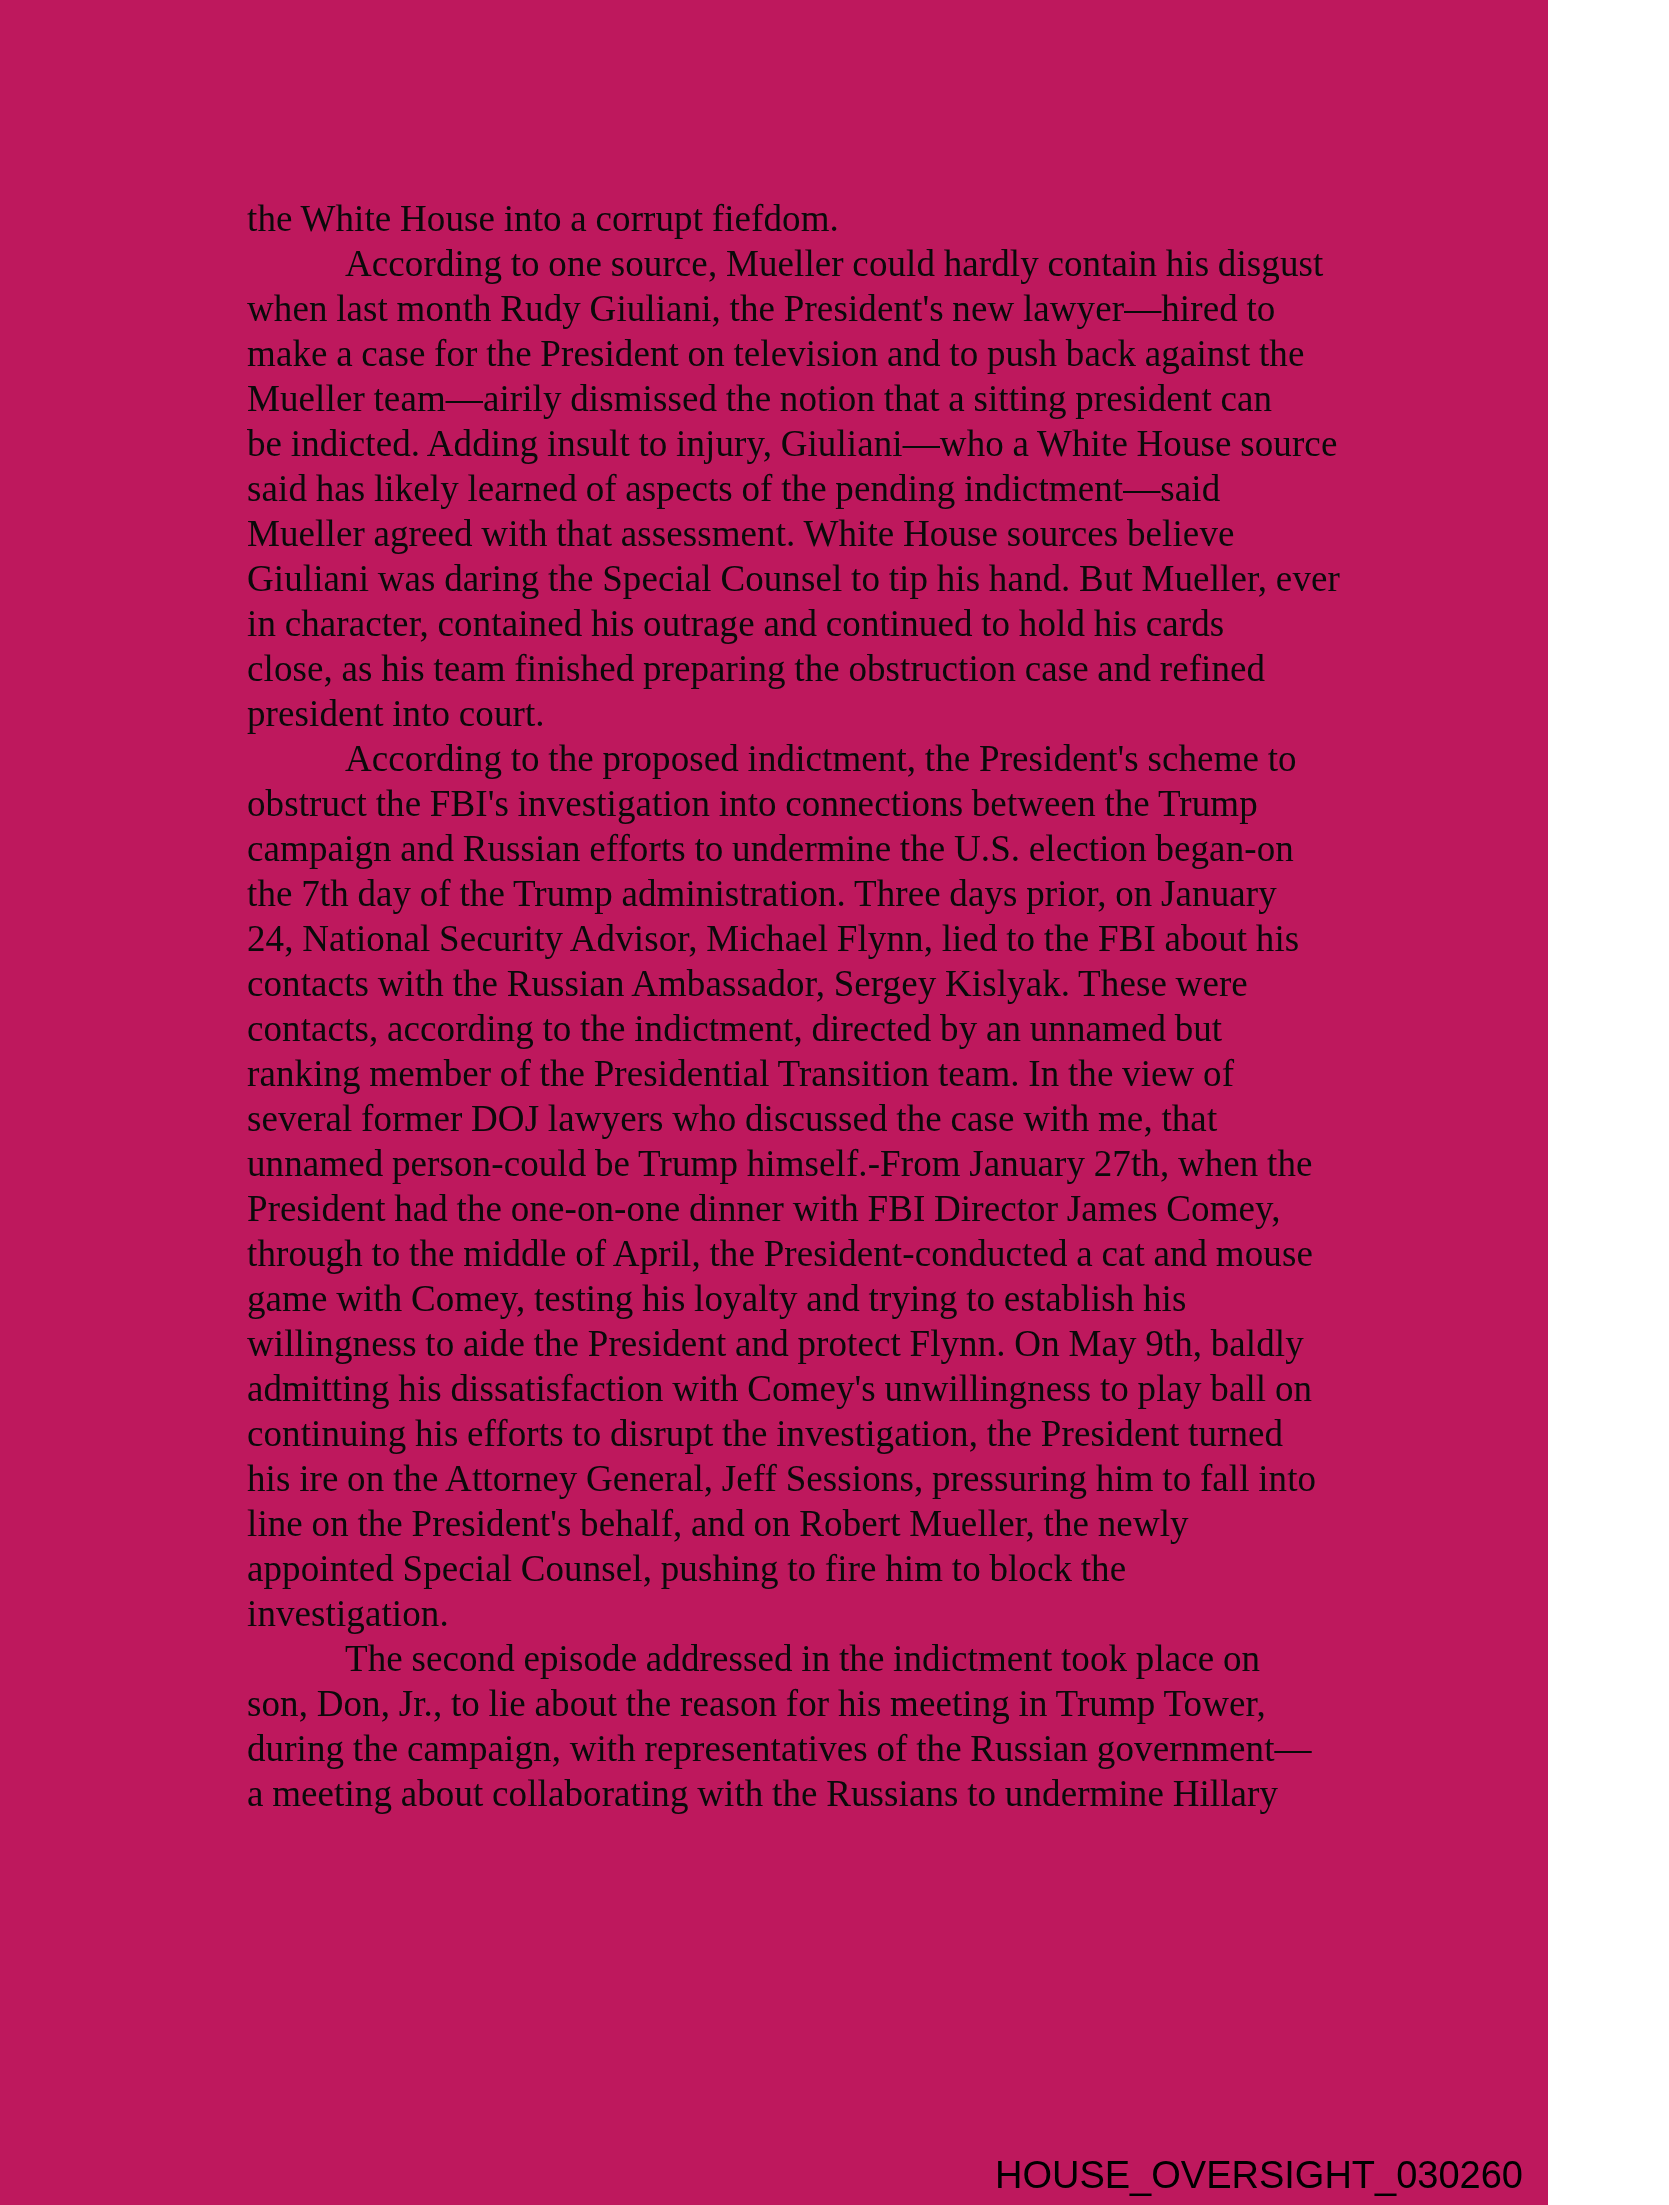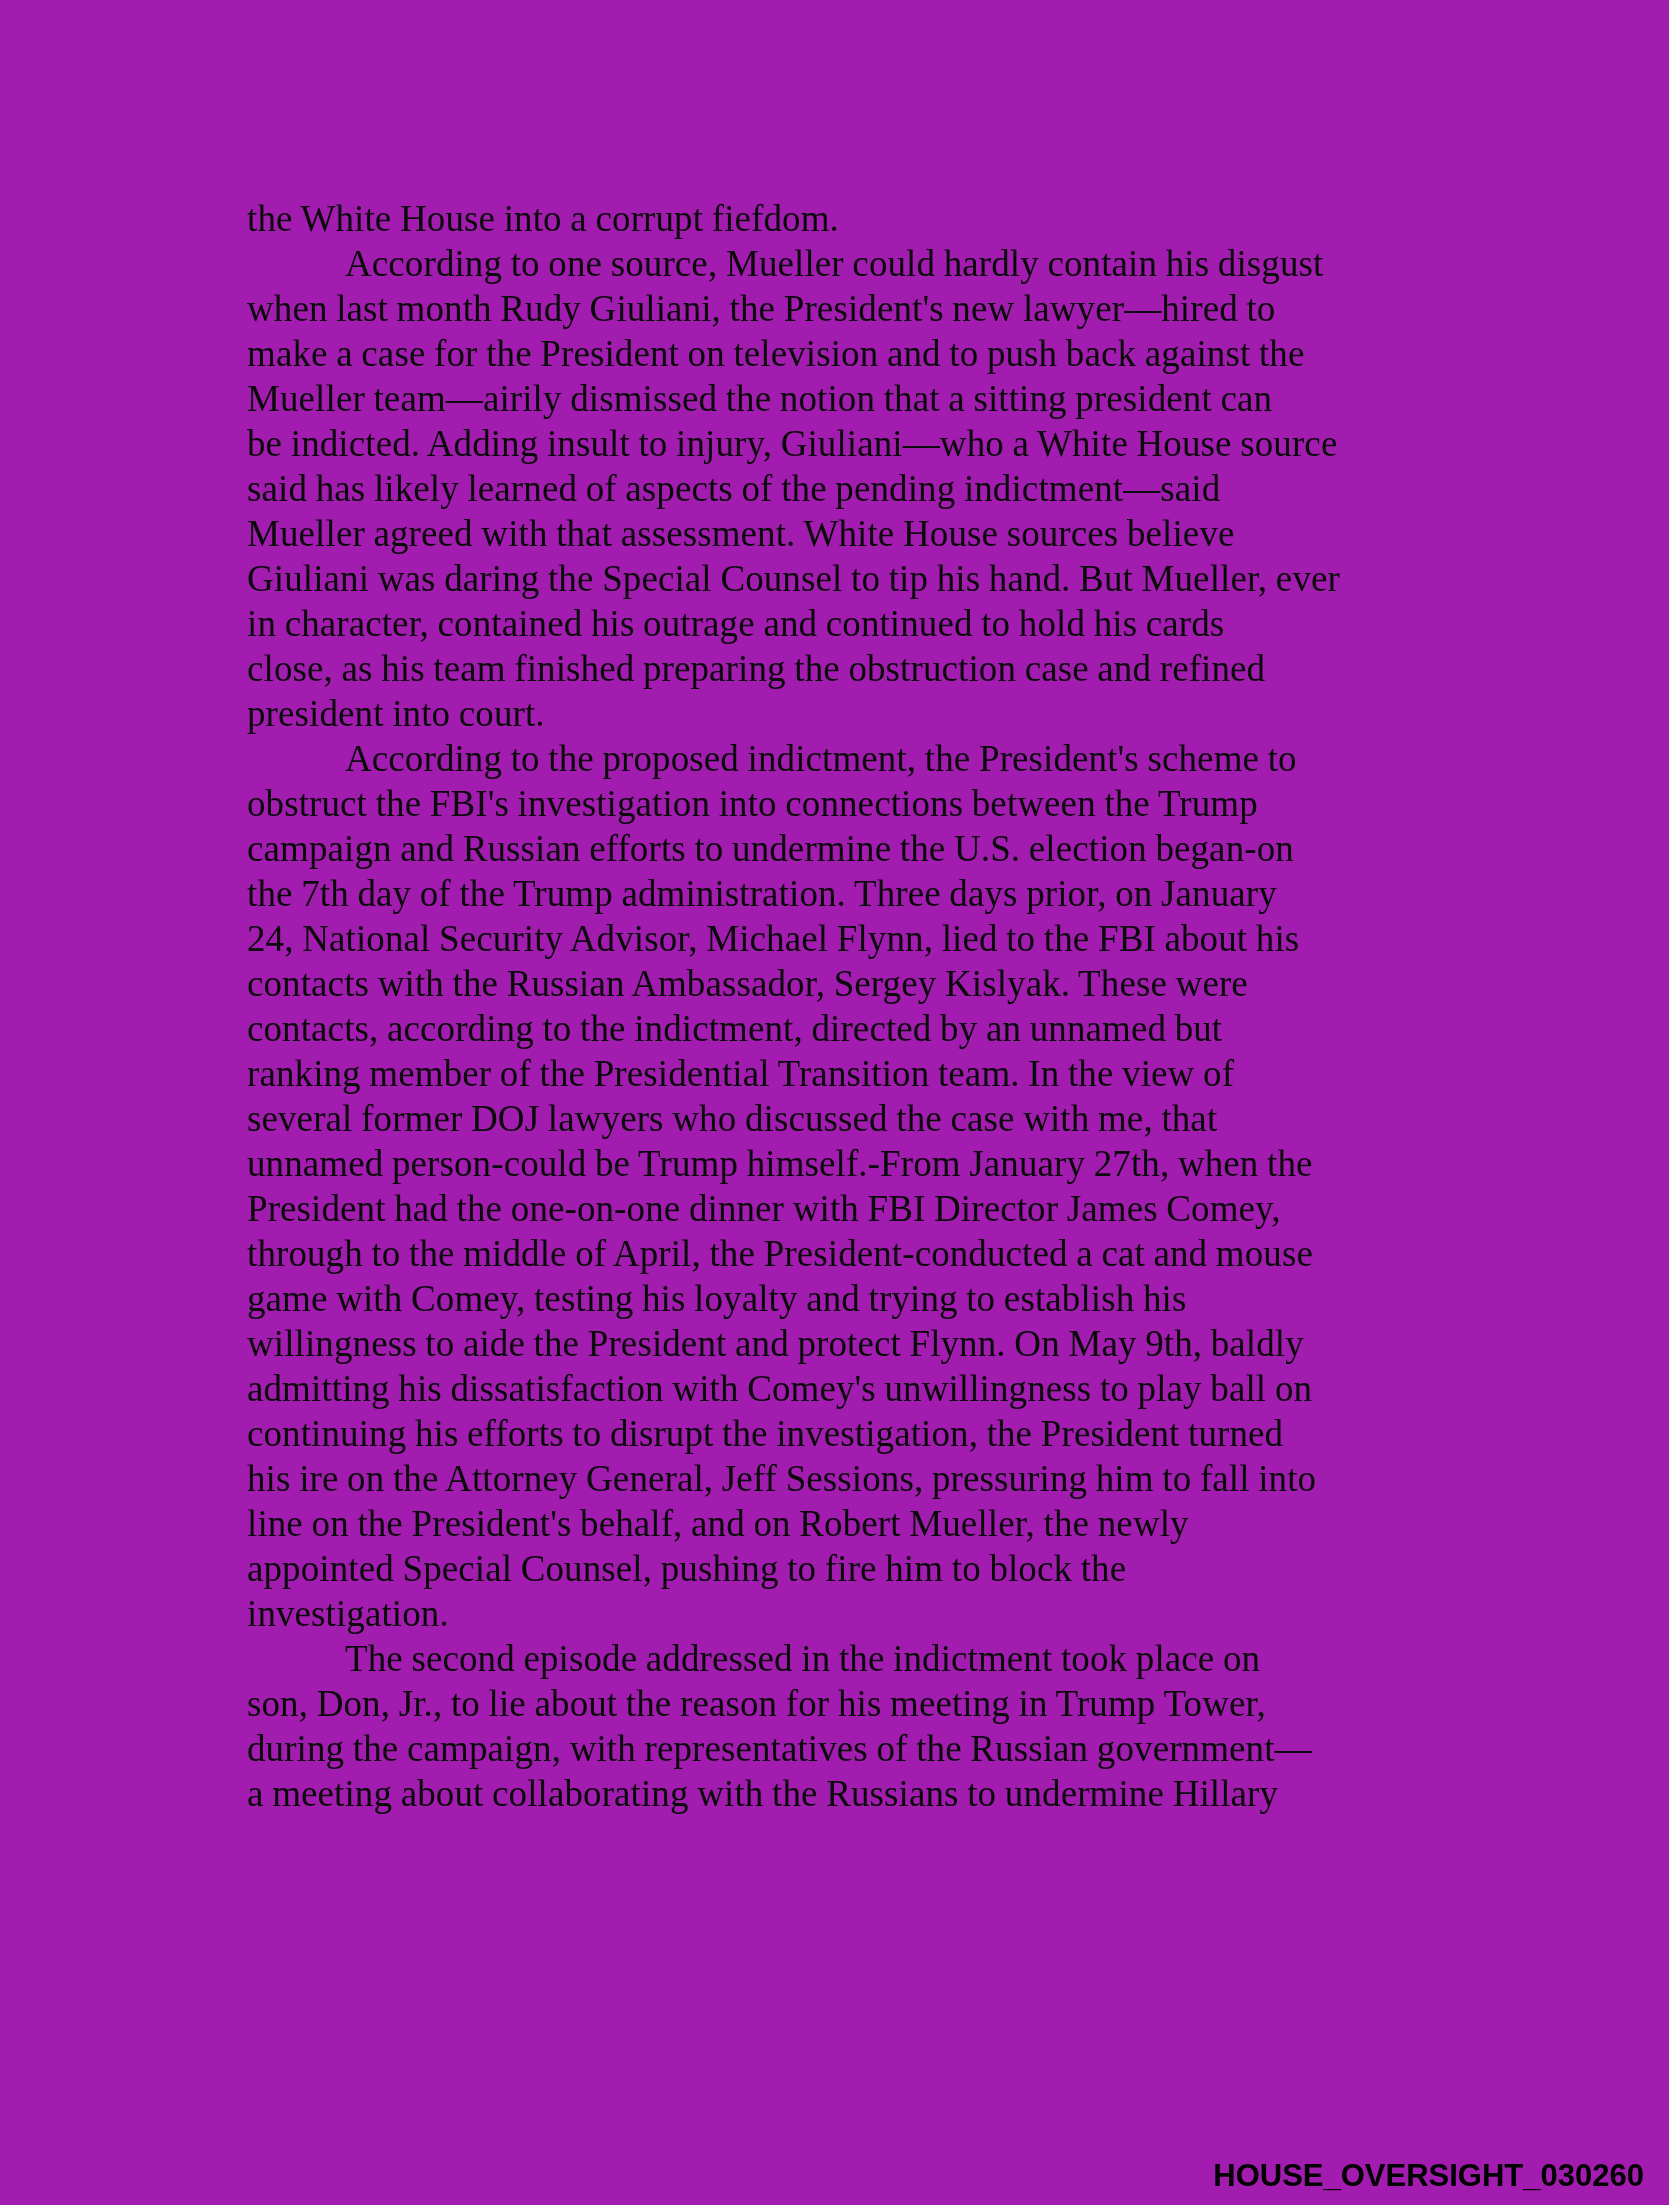--- a/index.html
+++ b/index.html
@@ -10,23 +10,23 @@
     body {
       width: 1669px;
       height: 2205px;
       position: relative;
       overflow: hidden;
       color: #0a0a0a;
     }
     .page {
       position: absolute;
       left: 0; top: 0;
-      width: 1669px;
+      width: 1548px;
       height: 2205px;
-      background: #a21caf;
+      background: #be185d;
     }
     .body-text {
       position: absolute;
       left: 247px;
       top: 196px;
       width: 1178px;
       font-family: "Liberation Serif", "DejaVu Serif", serif;
       font-size: 37px;
       line-height: 45px;
       letter-spacing: 0.1px;
@@ -38,26 +38,25 @@
       height: 45px;
     }
     .line.indent {
       padding-left: 98px;
     }
     .footer-stamp {
       position: absolute;
       right: 25px;
       top: 2157px;
       font-family: "Liberation Sans", "DejaVu Sans", sans-serif;
-      font-size: 31px;
+      font-size: 38px;
       line-height: 37px;
       color: #000000;
       letter-spacing: 0px;
       white-space: nowrap;
-      font-weight: bold;
     }
   </style>
 </head>
 <body>
 
 <div class="page">
   <div class="body-text">
     <span class="line">the White House into a corrupt fiefdom.</span>
     <span class="line indent">According to one source, Mueller could hardly contain his disgust</span>
     <span class="line">when last month Rudy Giuliani, the President's new lawyer—hired to</span>

